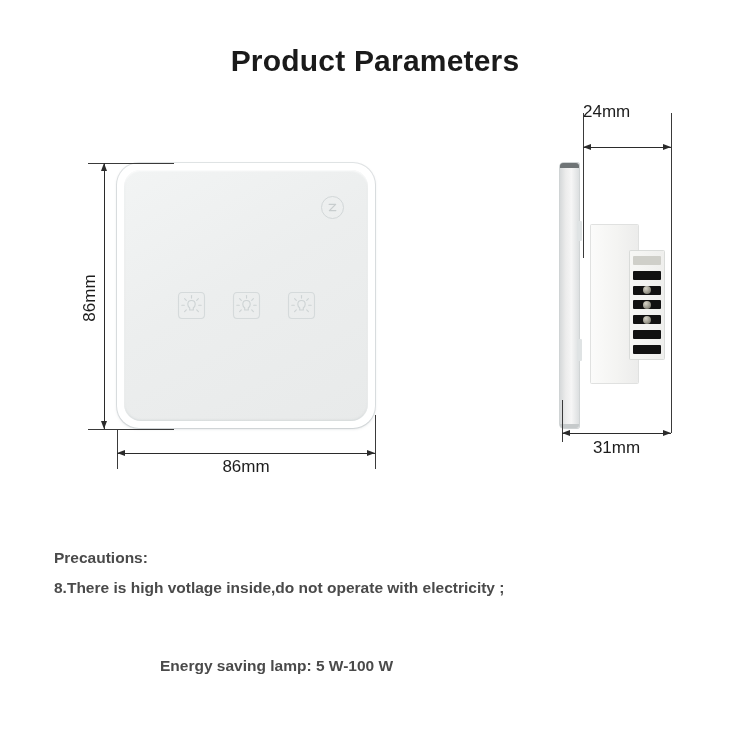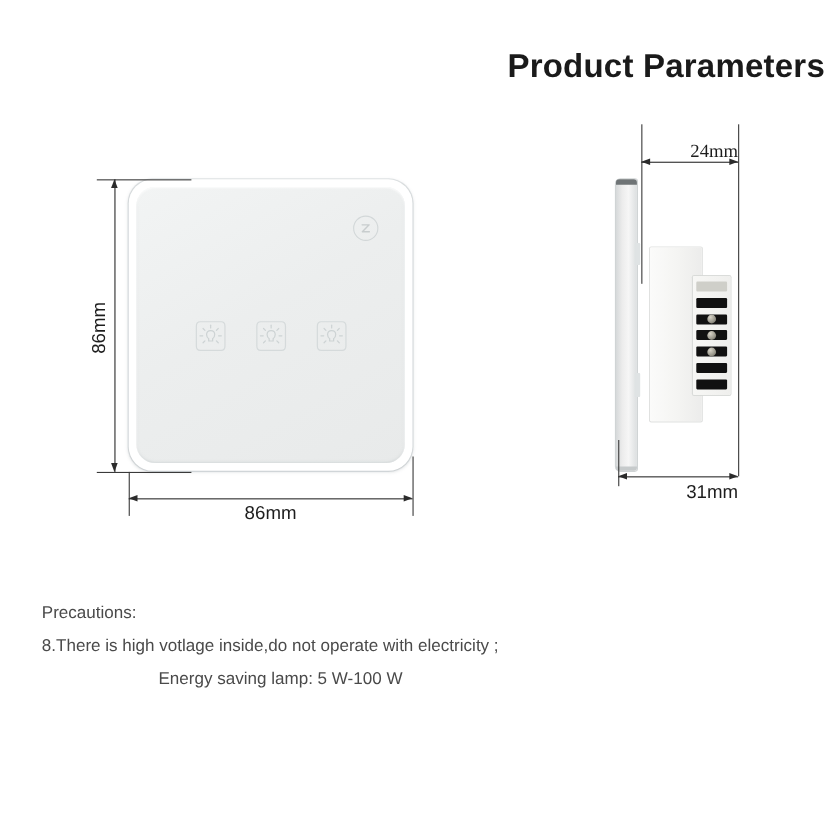--- a/index.html
+++ b/index.html
@@ -15,21 +15,21 @@
     font-family: "Liberation Sans", sans-serif;
     color: #333333;
   }
 
   
   #page-title {
     position: absolute;
     top: 44px;
     left: 0;
     width: 750px;
-    text-align: right;
+    text-align: center;
     font-size: 30px;
     font-weight: bold;
     color: #1a1a1a;
     letter-spacing: 0.2px;
   }
 
   
   .ext-line {                       
     position: absolute;
     background: #3a3a3a;
@@ -237,32 +237,34 @@
     border-radius: 50%;
     background: radial-gradient(circle at 35% 30%, #d8d4c8 0%, #9c9a8e 55%, #5e5c53 100%);
   }
   .terminal-slot.light {
     background: #cfcfc9;
   }
 
   
   #precautions {
     position: absolute;
-    left: 38px;
+    left: 54px;
     top: 543px;
     width: 640px;
+    font-weight: bold;
   }
   .precaution-line {
     font-size: 15.5px;
     color: #4a4a4a;
     line-height: 30px;
     white-space: nowrap;
   }
   .precaution-line.indented {
     padding-left: 106px;
+    margin-top: 48px;
   }
 </style>
 </head>
 <body>
 
 <div id="page-title">Product Parameters</div>
 
 <div id="front-view">
   <div id="front-panel-frame">
     <div id="front-panel-glass">
@@ -359,25 +361,25 @@
     <div class="terminal-slot"></div>
     <div class="terminal-slot"></div>
   </div>
 </div>
 
 <div class="ext-line ext-v" style="left:583px; top:113px; height:145px;"></div>
 <div class="ext-line ext-v" style="left:671px; top:113px; height:320px;"></div>
 <div class="dim-line dim-h" style="left:583px; top:147px; width:88px;"></div>
 <div class="arrow arrow-left" style="left:583px; top:144px;"></div>
 <div class="arrow arrow-right" style="left:663px; top:144px;"></div>
-<div class="dim-label" style="left:583px; top:128px; width:88px; text-align:right;font-family:Liberation Serif, serif;">24mm</div>
+<div class="dim-label" style="left:583px; top:102px; width:88px; text-align:left;">24mm</div>
 
 <div class="ext-line ext-v" style="left:562px; top:400px; height:42px;"></div>
 <div class="dim-line dim-h" style="left:562px; top:433px; width:109px;"></div>
 <div class="arrow arrow-left" style="left:562px; top:430px;"></div>
 <div class="arrow arrow-right" style="left:663px; top:430px;"></div>
-<div class="dim-label" style="left:562px; top:438px; width:109px; text-align:right;">31mm</div>
+<div class="dim-label" style="left:562px; top:438px; width:109px; text-align:center;">31mm</div>
 
 <div id="precautions">
   <div class="precaution-line">Precautions:</div>
   <div class="precaution-line">8.There is high votlage inside,do not operate with electricity ;</div>
   <div class="precaution-line indented">Energy saving lamp: 5 W-100 W</div>
 </div>
 
 </body></html>

